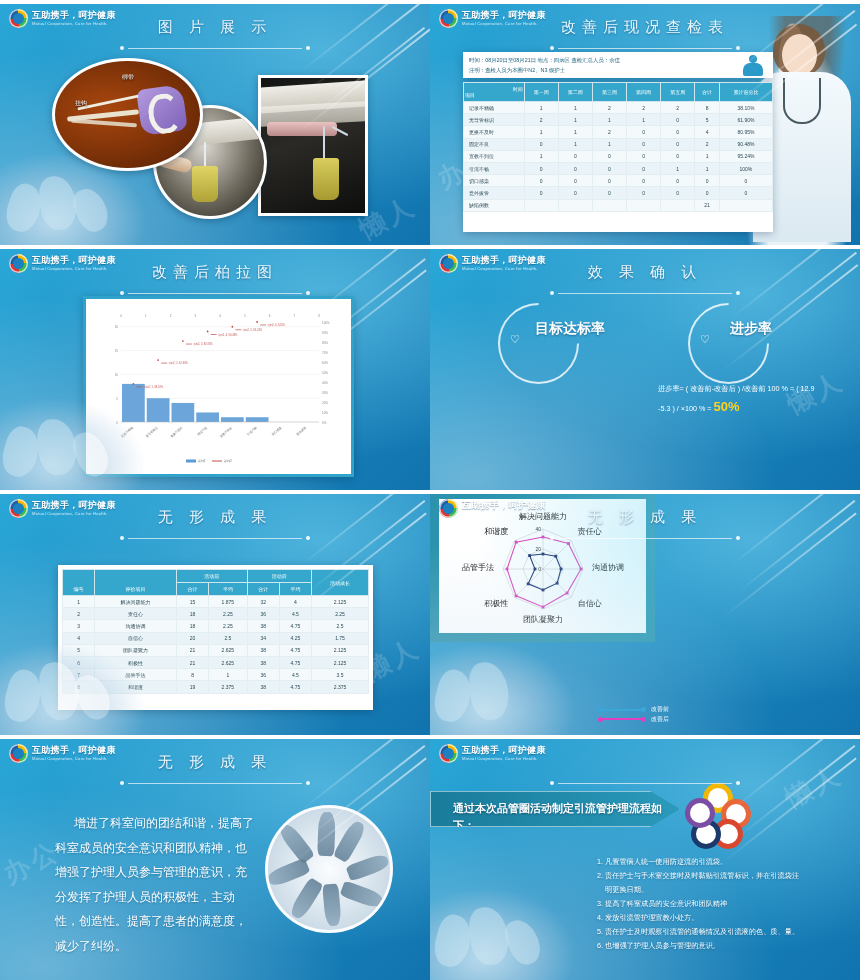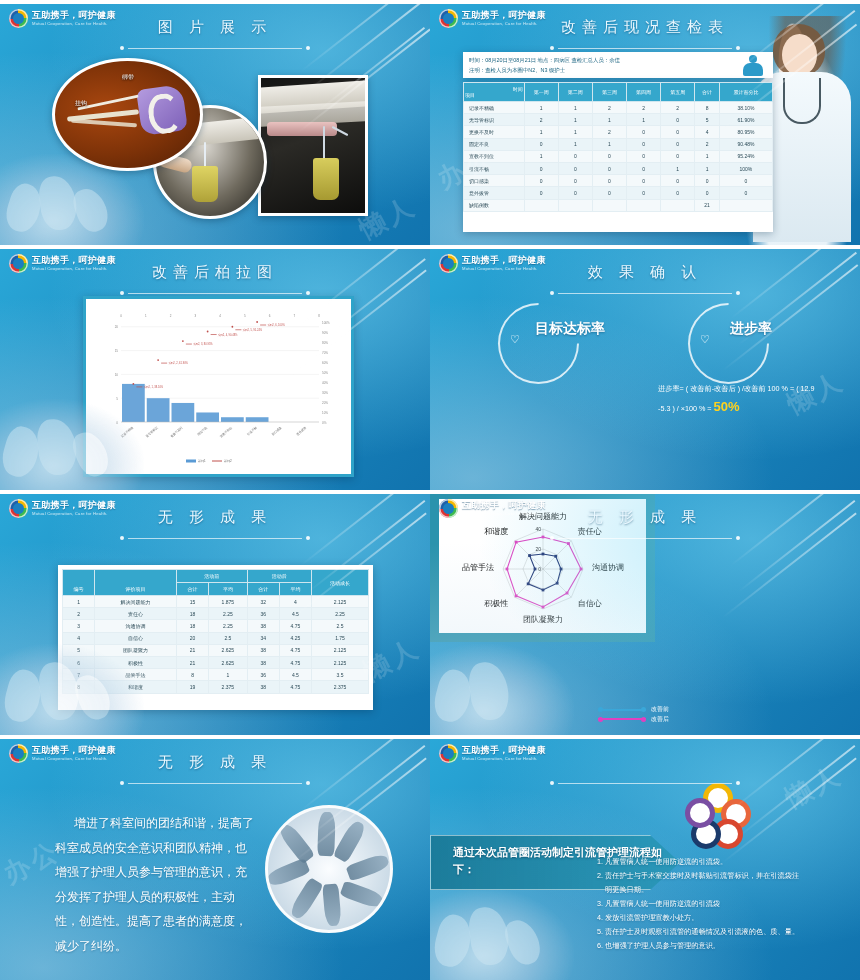--- a/index.html
+++ b/index.html
@@ -104,24 +104,24 @@
   .legend .sw::before{left:0;} .legend .sw::after{right:0;}
 
   
   .para{position:absolute;left:55px;top:76px;width:200px;color:#fff;font-size:12px;line-height:2.05;text-indent:19px;
      text-shadow:0 1px 2px rgba(0,60,100,.4);}
   .circpic{position:absolute;left:265px;top:70px;width:122px;height:122px;border-radius:50%;border:3px solid rgba(255,255,255,.9);
      background:radial-gradient(circle at 50% 50%,#fbfdff 0%,#dde8f0 45%,#b7ccdc 100%);overflow:hidden;}
   .circpic i{position:absolute;display:block;background:linear-gradient(180deg,#8ea9bd,#5d7c93);border-radius:40% 40% 20% 20%;opacity:.85;}
 
   
-  .banner{position:absolute;left:0;top:56px;width:250px;height:55px;
+  .banner{position:absolute;left:0;top:56px;width:250px;height:36px;
      background:linear-gradient(90deg,rgba(24,120,150,.92),rgba(38,150,180,.78));
      clip-path:polygon(0 0,88% 0,100% 50%,88% 100%,0 100%);
-     border:1px solid rgba(255,255,255,.5);box-sizing:border-box;margin-top:44px;}
+     border:1px solid rgba(255,255,255,.5);box-sizing:border-box;}
   .banner p{margin:0;padding:8px 10px 0 22px;color:#fff;font-size:11px;font-weight:bold;line-height:1.55;text-shadow:0 1px 2px rgba(0,40,70,.5);}
   .flower{position:absolute;left:255px;top:48px;width:65px;height:62px;}
   .flower span{position:absolute;width:30px;height:30px;border-radius:50%;border:5px solid;background:#fff;box-sizing:border-box;}
   .olist{position:absolute;left:150px;top:112px;width:230px;color:#fff;font-size:7.2px;line-height:1.95;
      text-shadow:0 1px 2px rgba(0,60,100,.4);}
   .olist ol{margin:8px;padding-left:17px;}
   .olist li{margin:0;}
 </style>
 <style>#lg0::before,#lg0::after{background:#3aa7d9}#lg1::before,#lg1::after{background:#e040c0}</style></head>
 <body>
@@ -732,21 +732,21 @@
       <span style="left:36px;top:16px;border-color:#e8663c;"></span>
       <span style="left:28px;top:36px;border-color:#d9472f;"></span>
       <span style="left:6px;top:36px;border-color:#1b3a6b;"></span>
       <span style="left:0px;top:15px;border-color:#7a4fa3;"></span>
     </div>
 
     <div class="olist">
       <ol id="std-list">
           <li>凡置管病人统一使用防逆流的引流袋。</li>
           <li>责任护士与手术室交接时及时黏贴引流管标识，并在引流袋注明更换日期。</li>
-          <li>凡置管病人统一使用防逆流的引流袋</li>
+          <li>提高了科室成员的安全意识和团队精神</li>
           <li>发放引流管护理宣教小处方。</li>
           <li>责任护士及时观察引流管的通畅情况及引流液的色、质、量。</li>
           <li>也增强了护理人员参与管理的意识。</li>
         </ol>
     </div>
 
     <div class="hands">
       <b style="left:12px;top:26px;width:34px;height:52px;transform:rotate(15deg);"></b>
       <b style="left:46px;top:18px;width:38px;height:58px;transform:rotate(-6deg);"></b>
       <b style="left:84px;top:30px;width:30px;height:46px;transform:rotate(-21deg);"></b>

